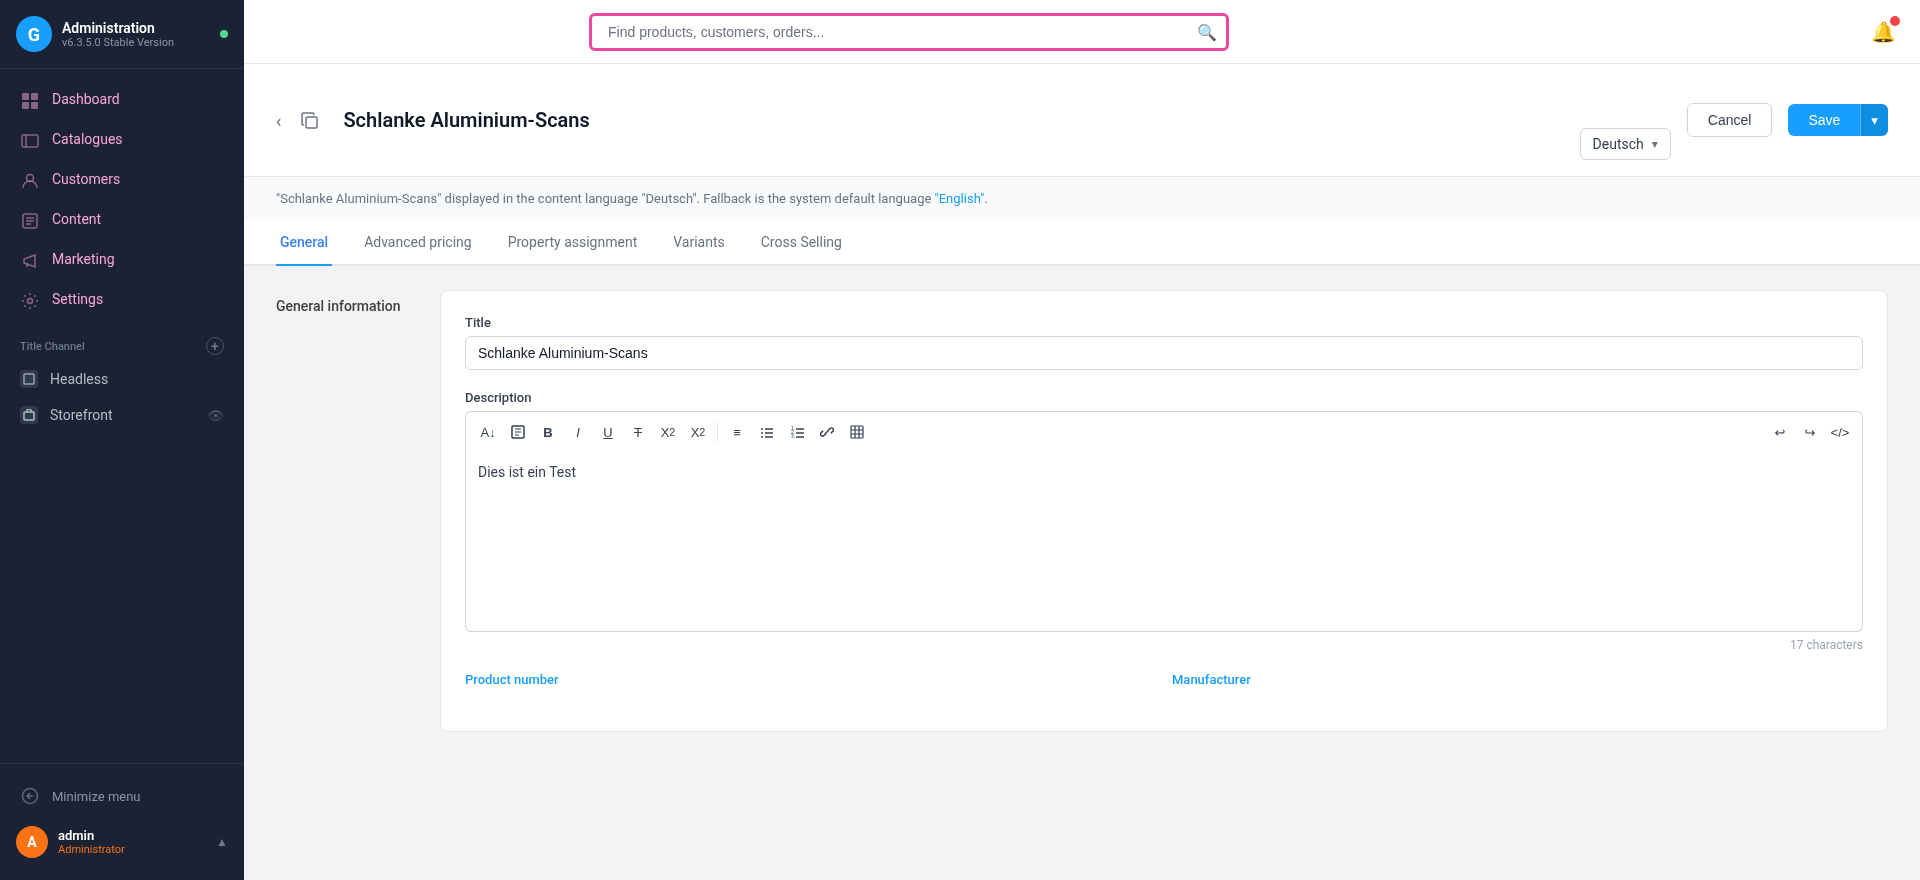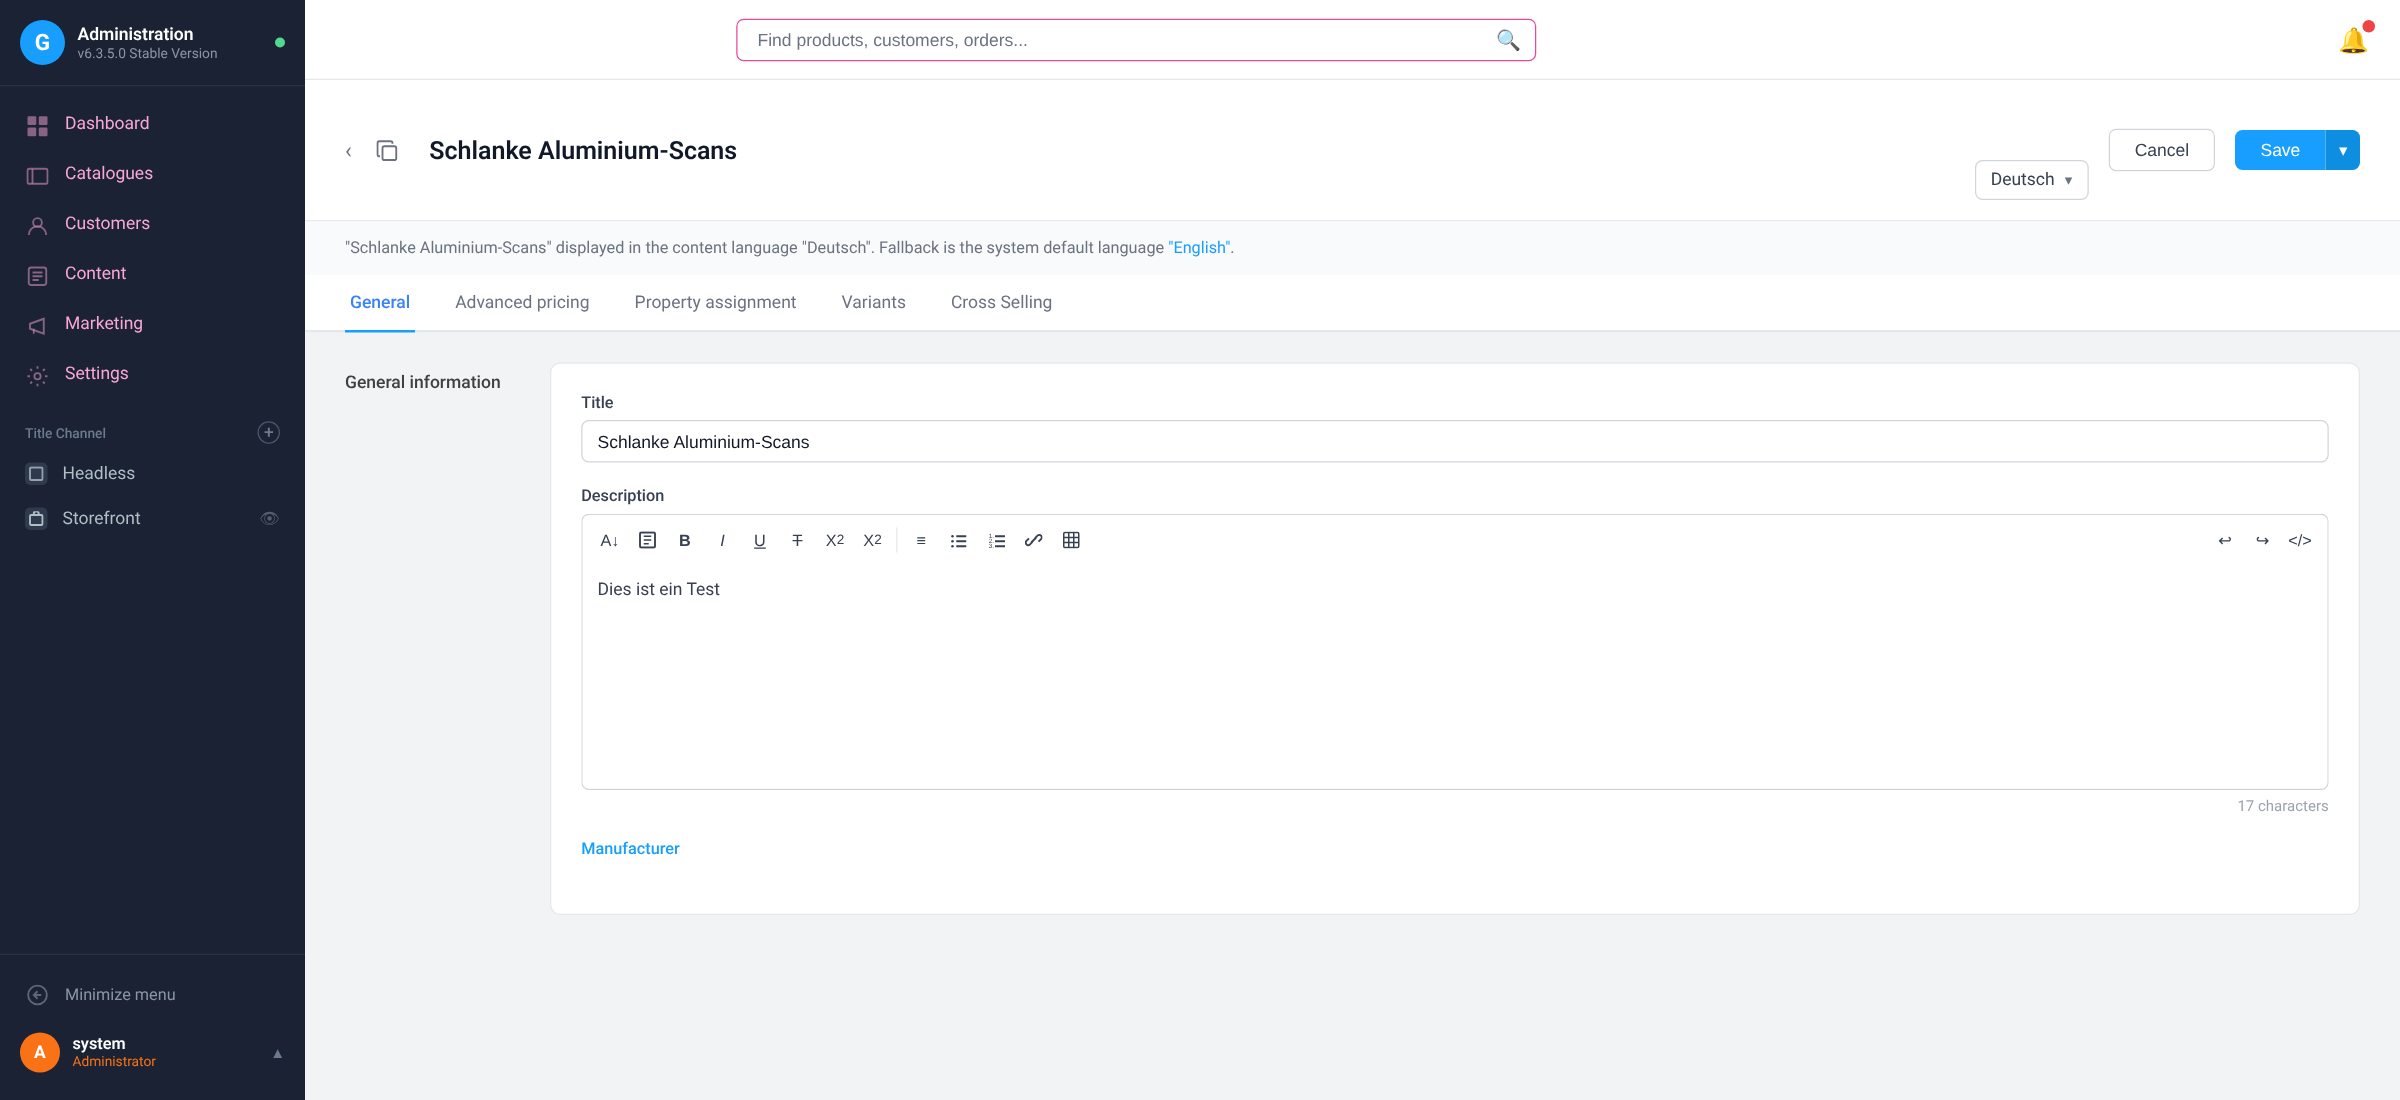--- a/index.html
+++ b/index.html
@@ -120,21 +120,21 @@
     }
     .search-bar {
       flex: 1;
       max-width: 640px;
       margin: 0 auto;
       position: relative;
     }
     .search-bar input {
       width: 100%;
       padding: 8px 36px 8px 16px;
-      border: 1px solid #ec4899;
+      border: 3px solid #ec4899;
       border-radius: 6px;
       font-size: 14px;
       color: #6b7280;
       outline: none;
       background: white;
     }
     .search-bar .search-icon {
       position: absolute; right: 12px; top: 50%; transform: translateY(-50%);
       color: #9ca3af; font-size: 16px;
     }
@@ -446,21 +446,21 @@
           <path d="M6 9h6M9 6l-3 3 3 3" stroke="currentColor" stroke-width="1.5"></path>
         </svg>
       </div>
       <span>Minimize menu</span>
     </div>
     <div class="user-section">
       <div class="user-avatar">
         <span>A</span>
       </div>
       <div class="user-info">
-        <div class="user-name">system</div>
+        <div class="user-name">admin</div>
         <div class="user-role">Administrator</div>
       </div>
       <span class="user-chevron">▲</span>
     </div>
   </div>
 </div>
 
 <div class="main">
 
   <div class="topbar">
@@ -593,19 +593,22 @@
             </div>
           </div>
           <div class="editor-area">
             <span>Dies ist ein Test</span>
           </div>
           <div class="editor-footer">17 characters</div>
         </div>
 
         <div class="field-row">
           <div class="field-group">
+            <div class="field-col-label">Product number</div>
+          </div>
+          <div class="field-group">
             <div class="field-col-label">Manufacturer</div>
           </div>
         </div>
       </div>
     </div>
   </div>
 </div>
 
 </body></html>

